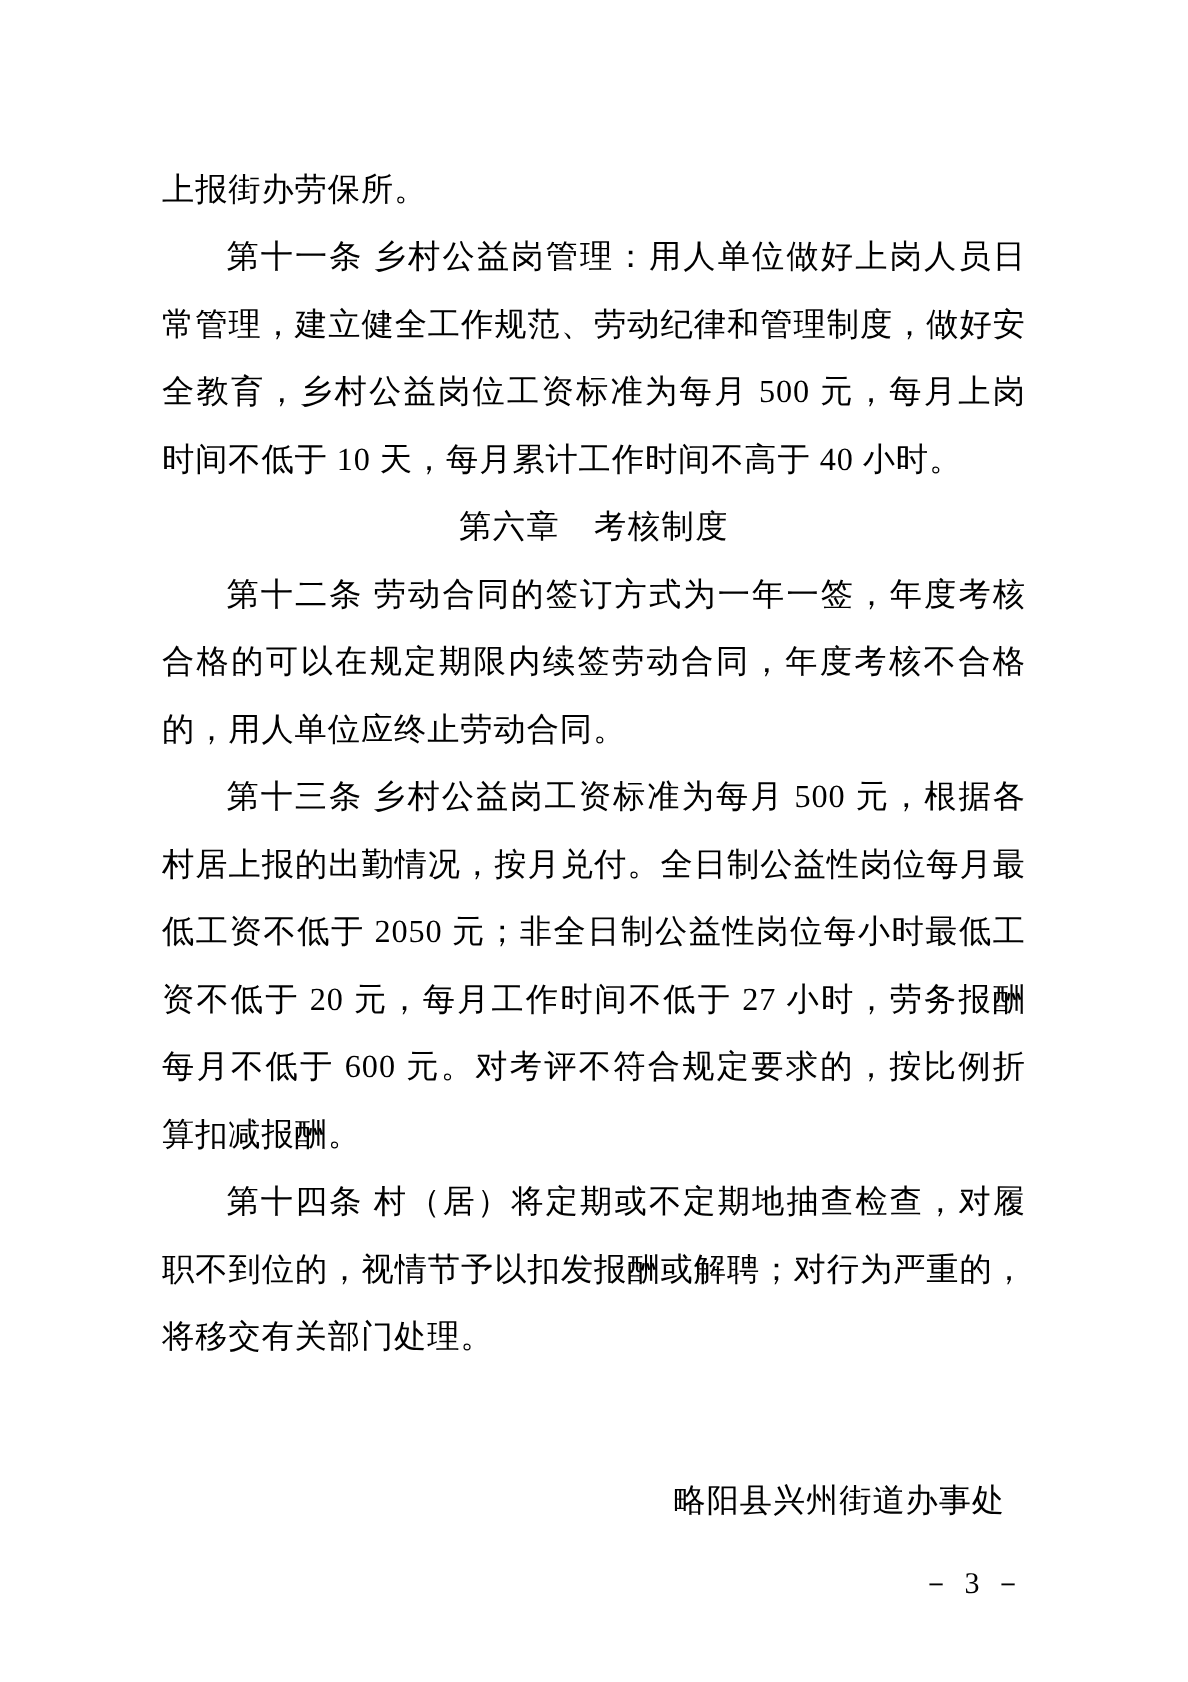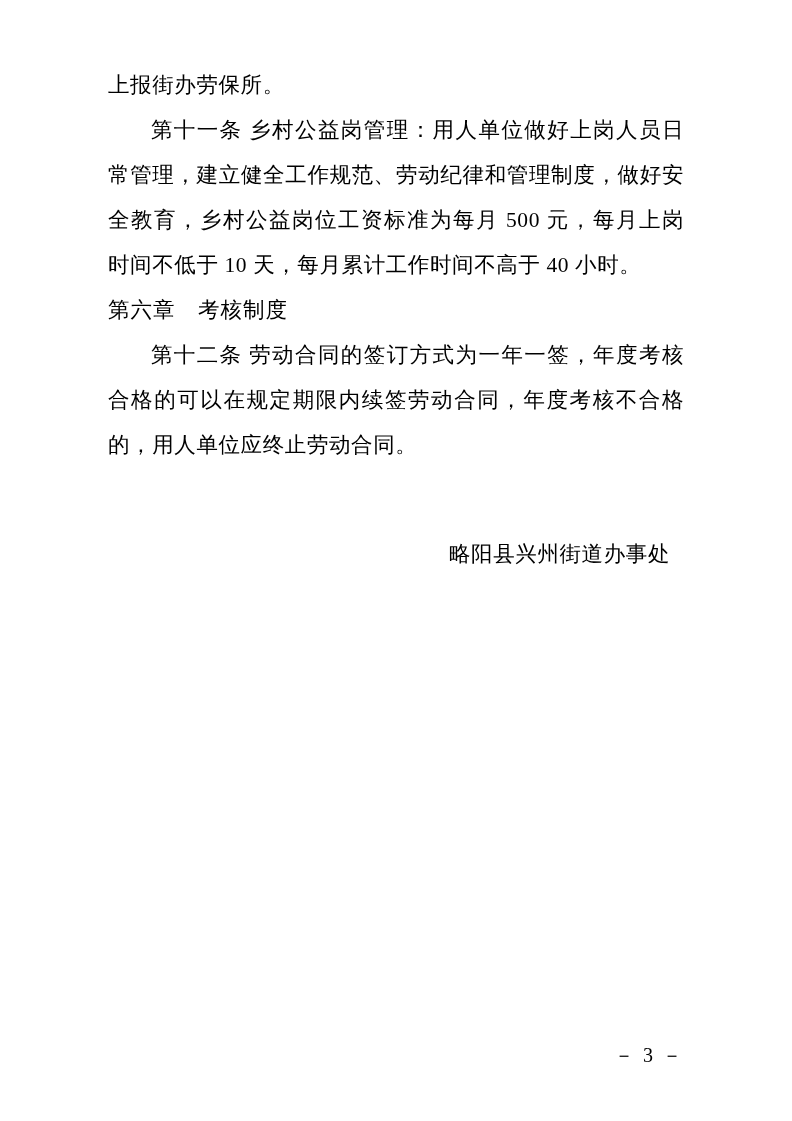--- a/index.html
+++ b/index.html
@@ -15,39 +15,40 @@
     position: relative;
     overflow: hidden;
   }
   .page {
     position: absolute;
     left: 0;
     top: 0;
     width: 792px;
     height: 1121px;
     box-sizing: border-box;
-    padding: 63px 108px 60px 108px;
+    padding: 104px 108px 60px 108px;
   }
   .doc-body {
     font-size: 21.5px;
     line-height: 45px;
     letter-spacing: 0.6px;
     text-align: justify;
     text-justify: inter-ideograph;
   }
   .para {
     margin: 0;
     text-indent: 0;
   }
   .para-indent {
     margin: 0;
     text-indent: 43px;
   }
   .heading-center {
     margin: 0;
+    text-align: center;
   }
   .term {
     font-family: "Liberation Sans", "DejaVu Sans", sans-serif;
     font-weight: normal;
     letter-spacing: 0.5px;
   }
   .chapter-title {
     letter-spacing: 1px;
   }
   .sign-block {
@@ -77,21 +78,23 @@
 
     <p class="para">上报街办劳保所。</p>
 
     <p class="para-indent"><span class="term">第十一条</span><span> 乡村公益岗管理：用人单位做好上岗人员日常管理，建立健全工作规范、劳动纪律和管理制度，做好安全教育，乡村公益岗位工资标准为每月 500 元，每月上岗时间不低于 10 天，每月累计工作时间不高于 40 小时。</span></p>
 
 
     <p class="heading-center chapter-title">第六章　考核制度</p>
 
     <p class="para-indent"><span class="term">第十二条</span><span> 劳动合同的签订方式为一年一签，年度考核合格的可以在规定期限内续签劳动合同，年度考核不合格的，用人单位应终止劳动合同。</span></p>
 
+    <p class="para-indent"><span class="term">第十三条</span><span> 乡村公益岗工资标准为每月 500 元，根据各村居上报的出勤情况，按月兑付。全日制公益性岗位每月最低工资不低于 2050 元；非全日制公益性岗位每小时最低工资不低于 20 元，每月工作时间不低于 27 小时，劳务报酬每月不低于 600 元。对考评不符合规定要求的，按比例折算扣减报酬。</span></p>
 
+    <p class="para-indent"><span class="term">第十四条</span><span> 村（居）将定期或不定期地抽查检查，对履职不到位的，视情节予以扣发报酬或解聘；对行为严重的，将移交有关部门处理。</span></p>
 
     <div class="sign-block">
       <p class="sign-line">略阳县兴州街道办事处</p>
 
     </div>
 
   </div>
 
   <div class="page-number">－ 3 －</div>
 </div>

